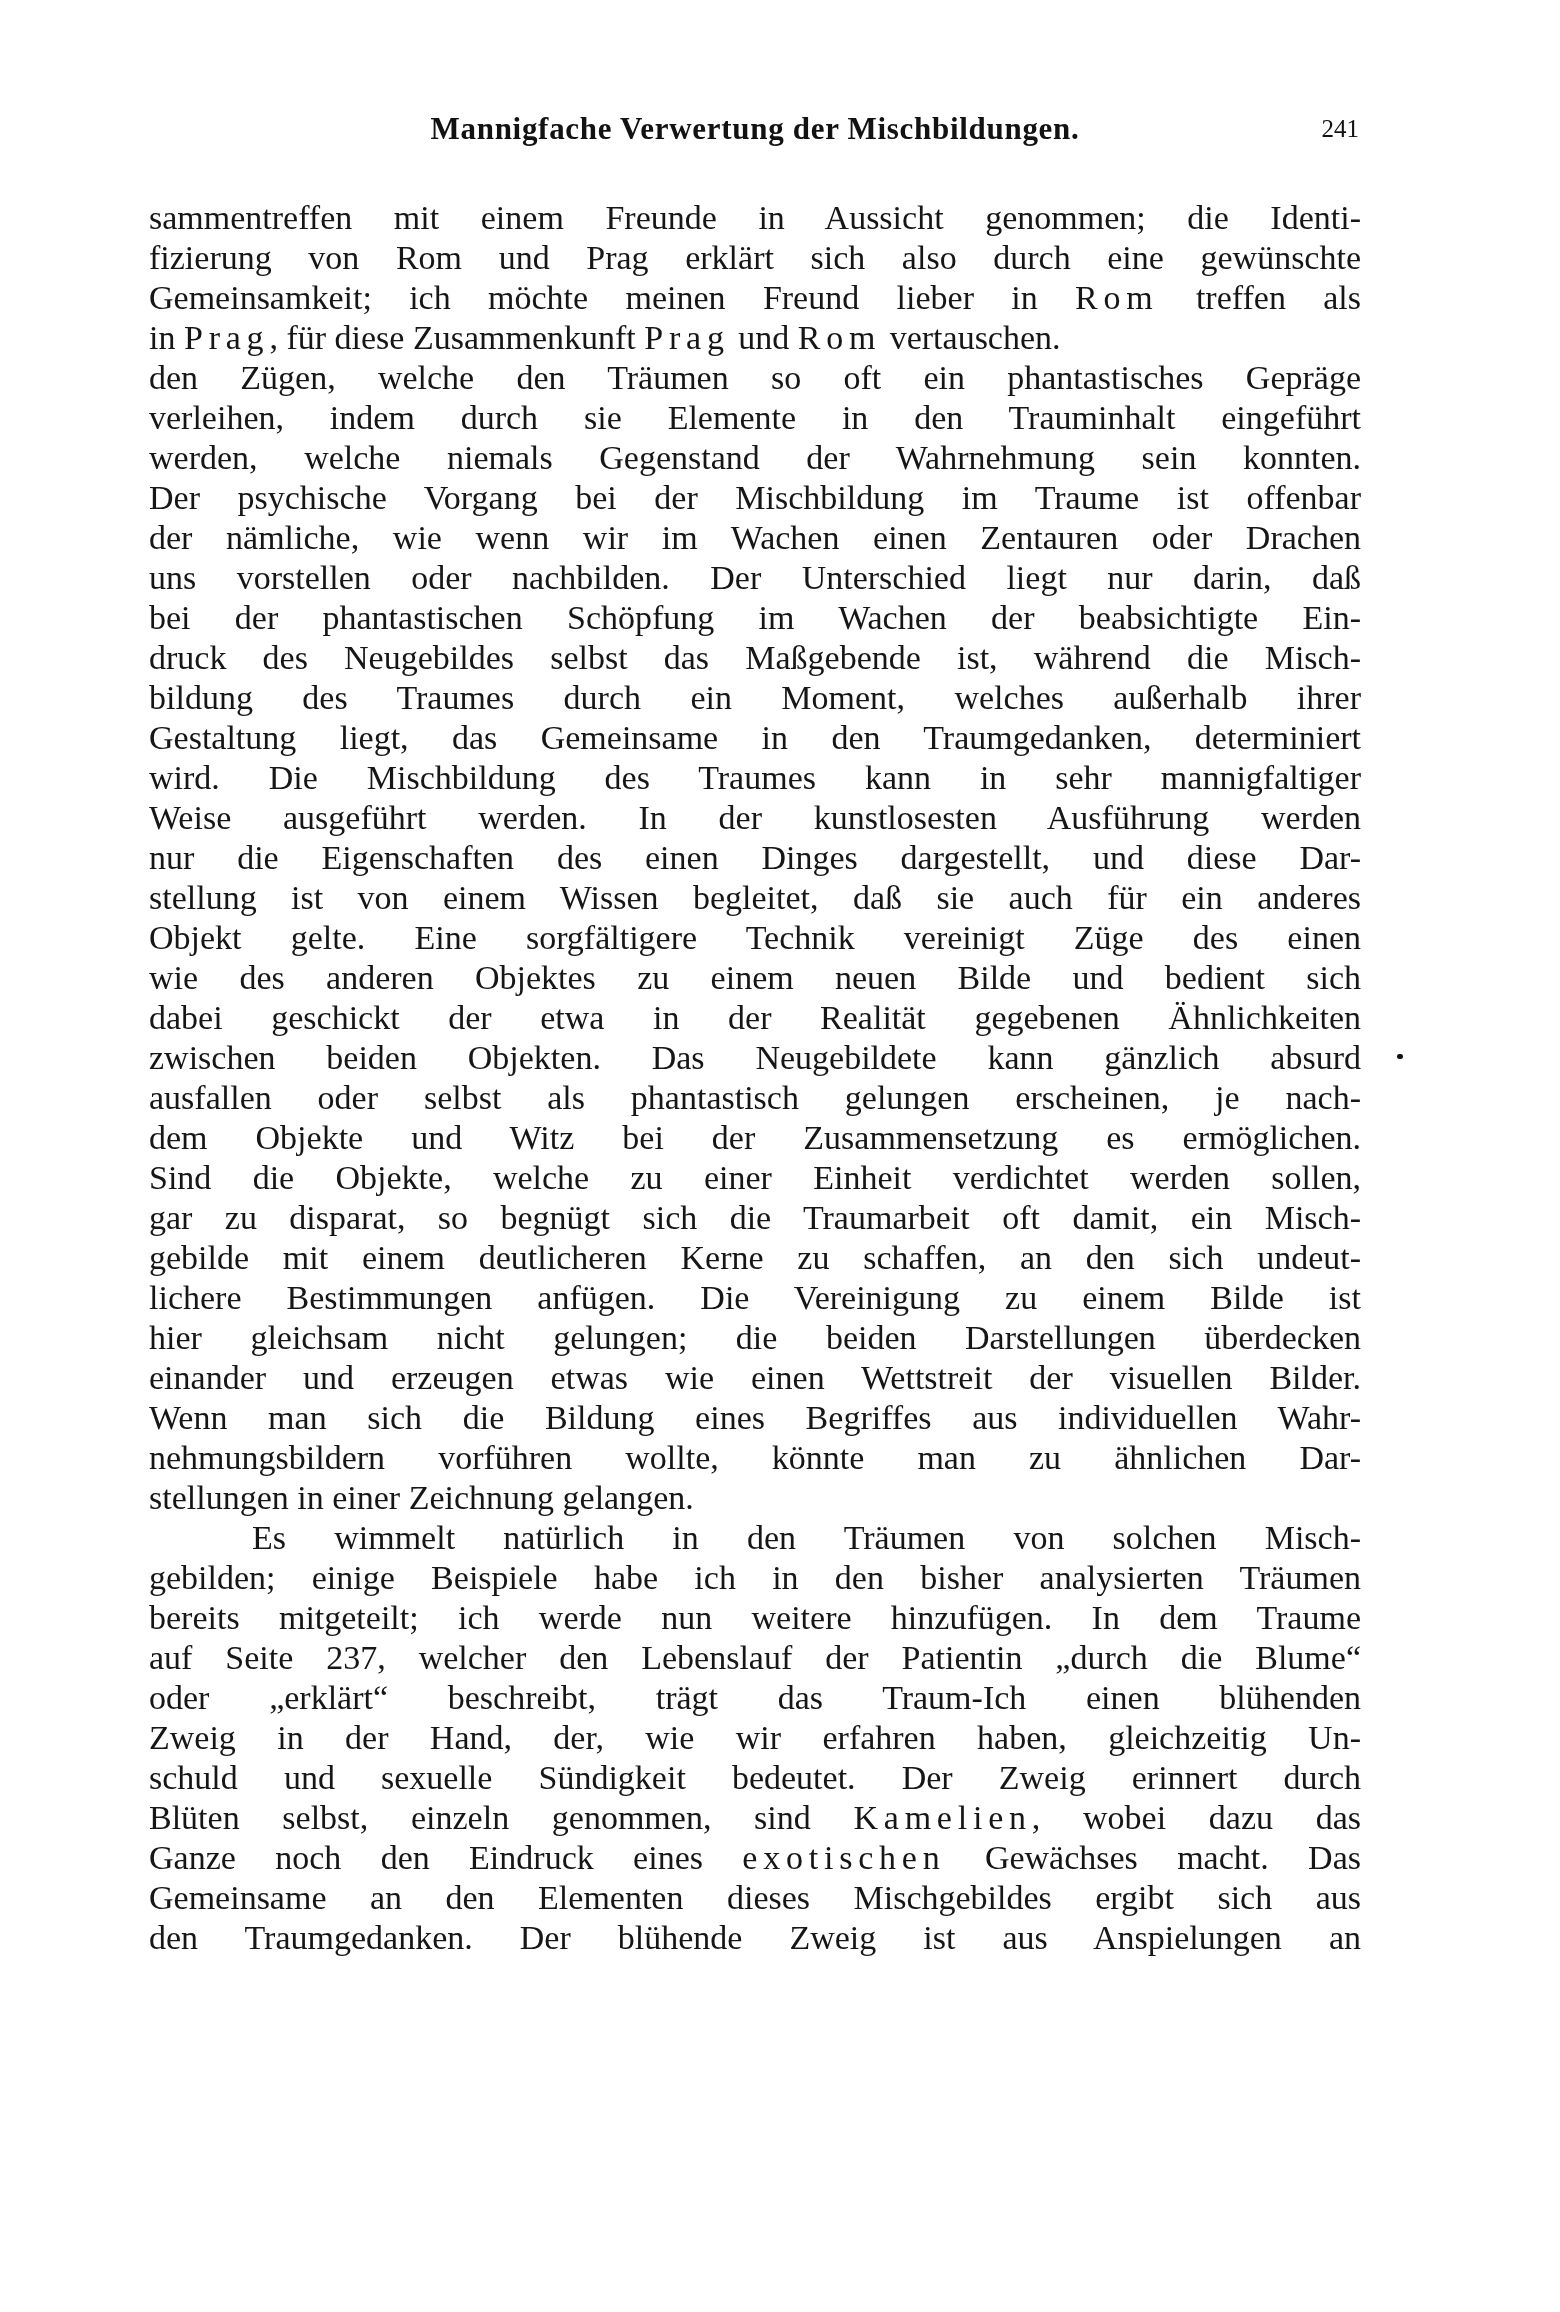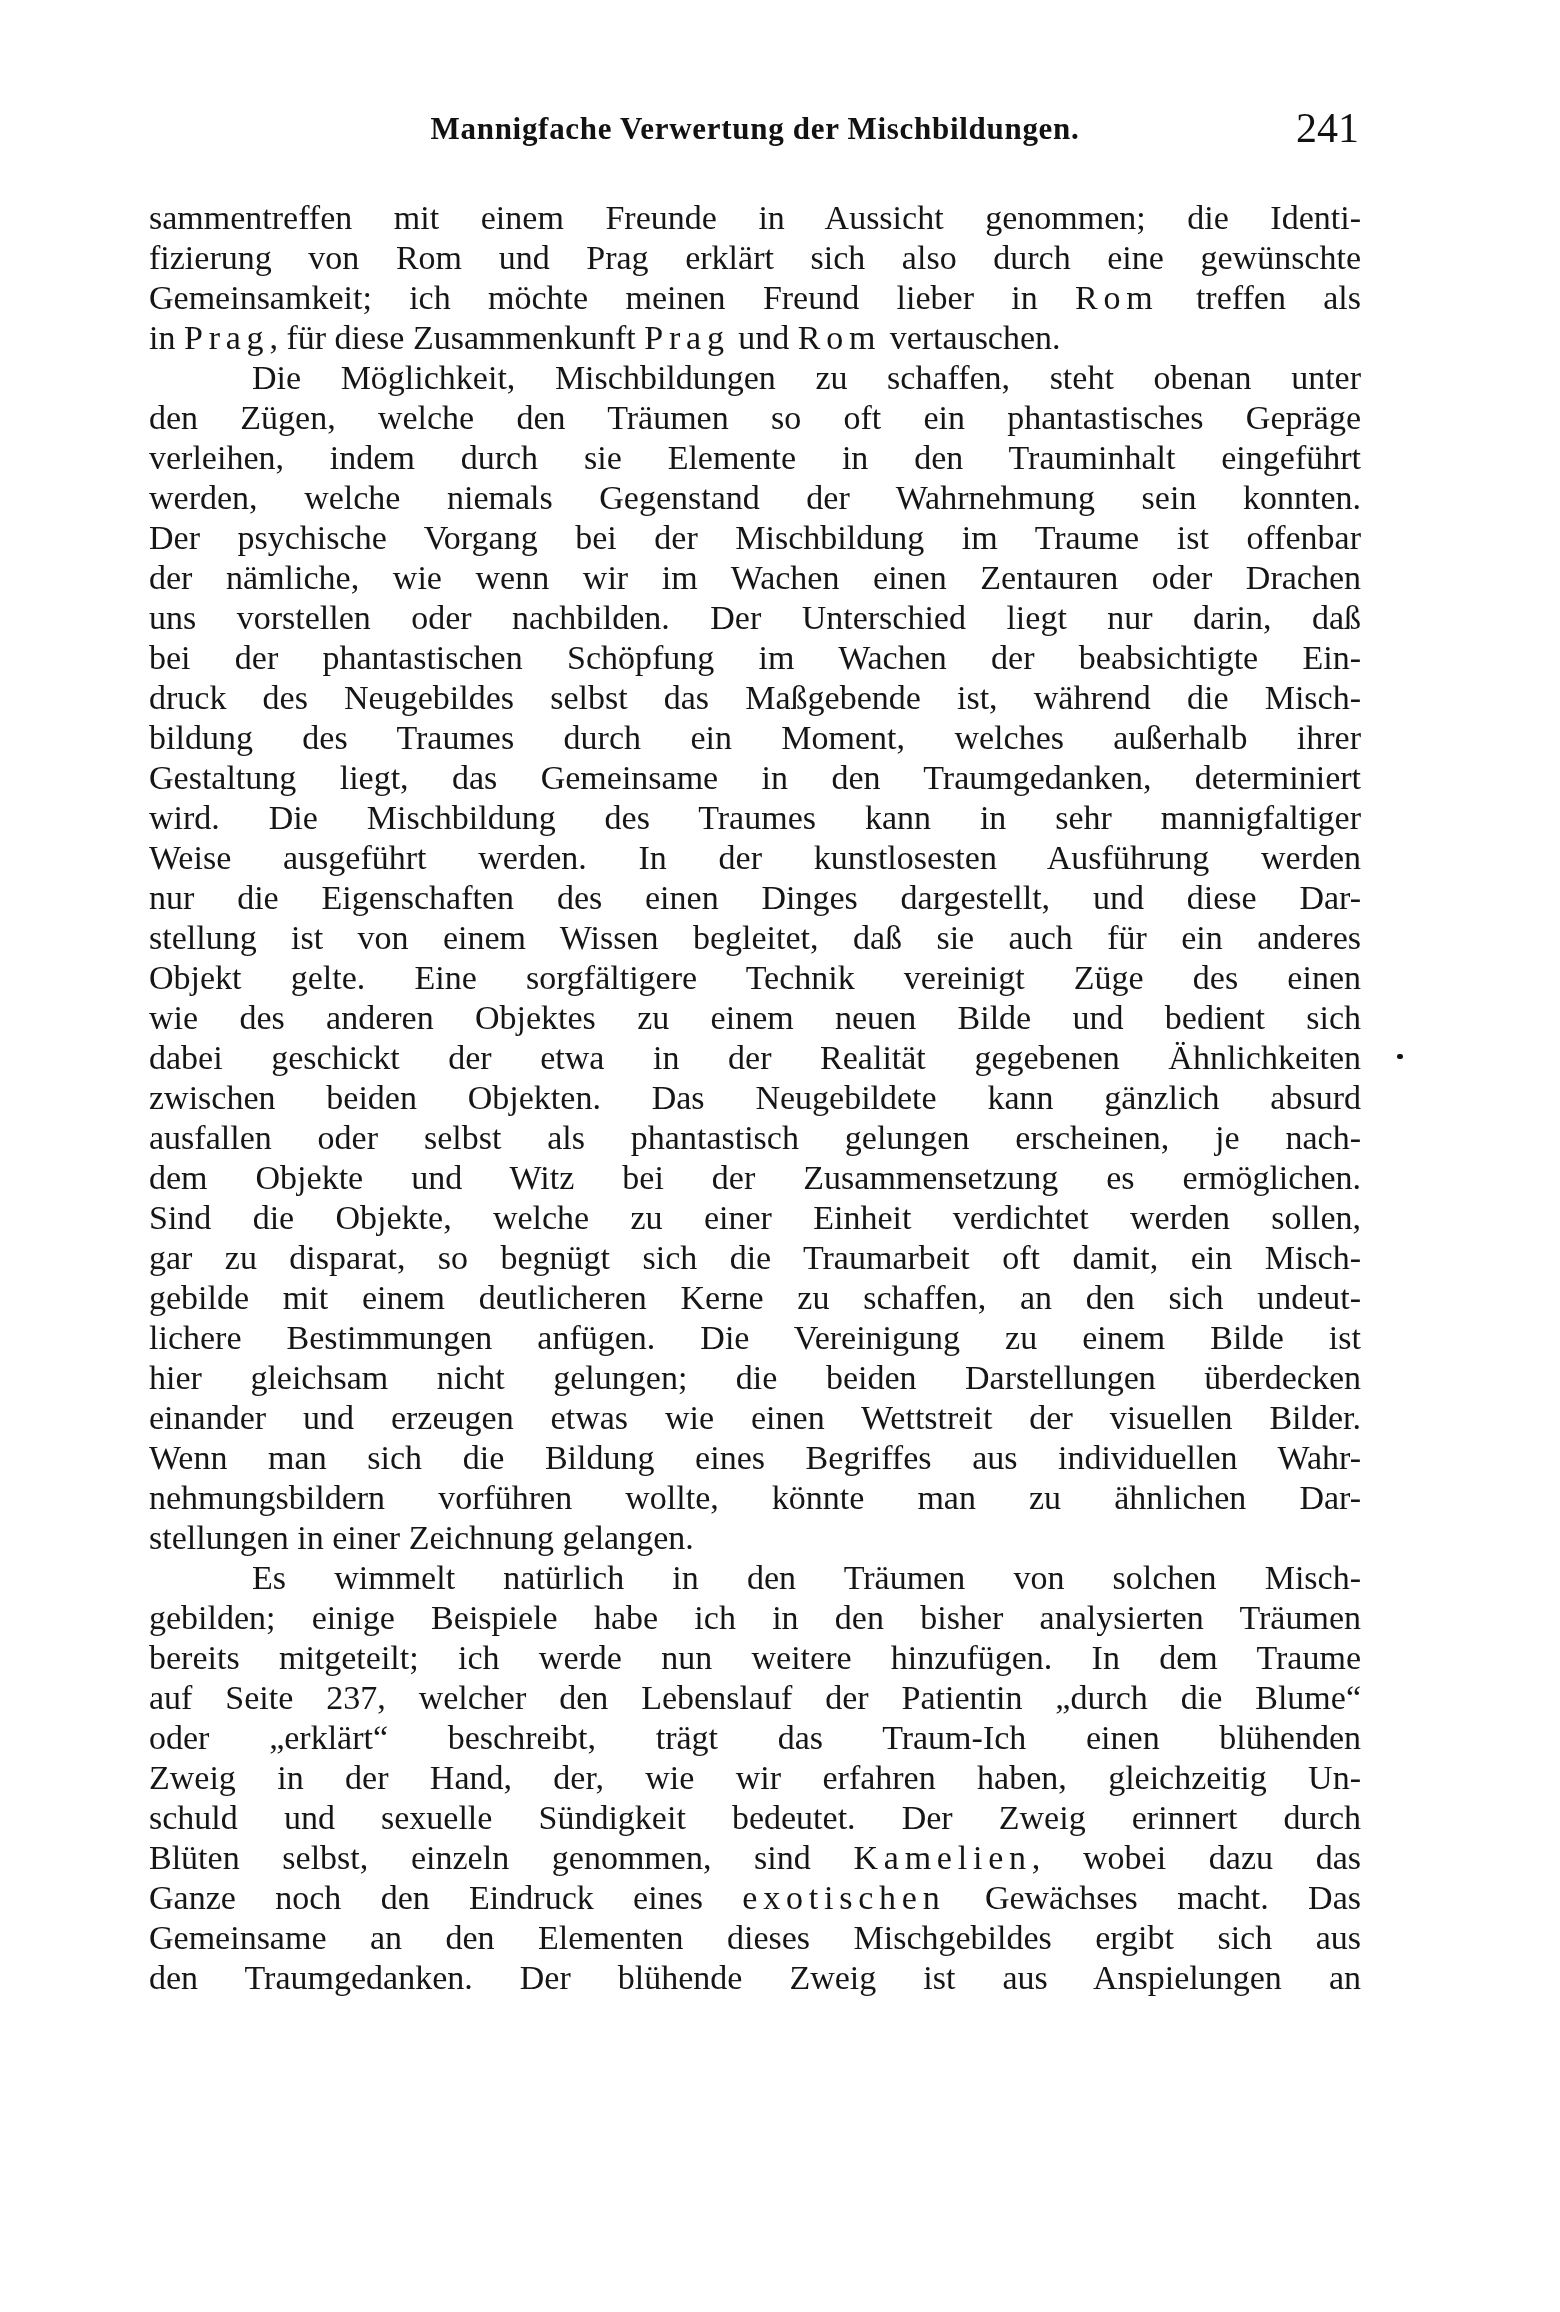--- a/index.html
+++ b/index.html
@@ -32,21 +32,21 @@
     font-weight: 700;
     font-size: 31px;
     letter-spacing: 0.7px;
     line-height: 41px;
     color: #121212;
   }
   .page-num {
     position: absolute;
     right: 1.9px;
     top: 0;
-    font-size: 42px;
+    font-size: 25px;
     line-height: 41px;
     color: #121212;
   }
   
   .body-text {
     position: absolute;
     top: 198px;
     left: 149px;
     width: 1212px;
     font-size: 34px;
@@ -90,21 +90,20 @@
   </div>
 
   <div class="body-text">
       <div class="paragraph">
         <div class="line"><span>sammentreffen mit einem Freunde in Aussicht genommen; die Identi-</span></div>
         <div class="line"><span>fizierung von Rom und Prag erklärt sich also durch eine gewünschte</span></div>
         <div class="line"><span>Gemeinsamkeit; ich möchte meinen Freund lieber in </span><span class="sperr">Rom</span><span> treffen als</span></div>
         <div class="line no-just"><span>in </span><span class="sperr">Prag</span><span>, für diese Zusammenkunft </span><span class="sperr">Prag</span><span> und </span><span class="sperr">Rom</span><span> vertauschen.</span></div>
       </div>
       <div class="paragraph">
-        <div class="line indent"><span>Die Möglichkeit, Mischbildungen zu schaffen, steht obenan unter</span></div>
         <div class="line"><span>den Zügen, welche den Träumen so oft ein phantastisches Gepräge</span></div>
         <div class="line"><span>verleihen, indem durch sie Elemente in den Trauminhalt eingeführt</span></div>
         <div class="line"><span>werden, welche niemals Gegenstand der Wahrnehmung sein konnten.</span></div>
         <div class="line"><span>Der psychische Vorgang bei der Mischbildung im Traume ist offenbar</span></div>
         <div class="line"><span>der nämliche, wie wenn wir im Wachen einen Zentauren oder Drachen</span></div>
         <div class="line"><span>uns vorstellen oder nachbilden. Der Unterschied liegt nur darin, daß</span></div>
         <div class="line"><span>bei der phantastischen Schöpfung im Wachen der beabsichtigte Ein-</span></div>
         <div class="line"><span>druck des Neugebildes selbst das Maßgebende ist, während die Misch-</span></div>
         <div class="line"><span>bildung des Traumes durch ein Moment, welches außerhalb ihrer</span></div>
         <div class="line"><span>Gestaltung liegt, das Gemeinsame in den Traumgedanken, determiniert</span></div>

